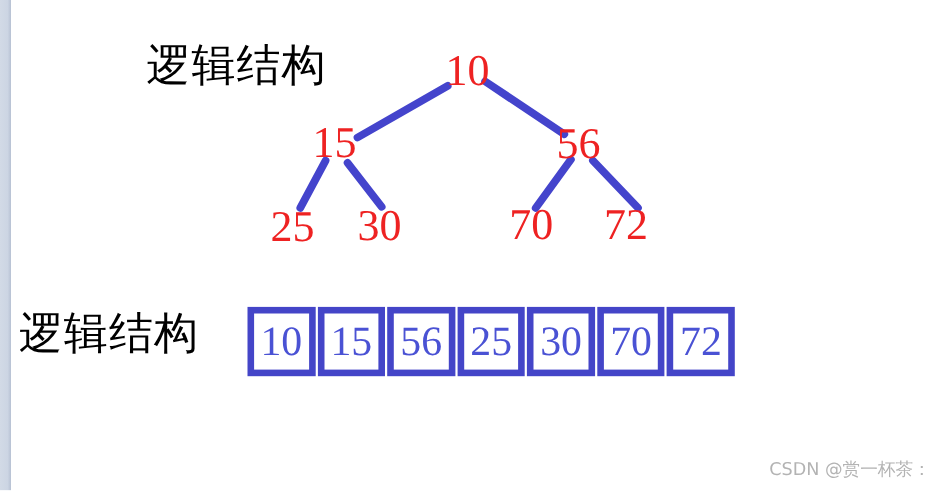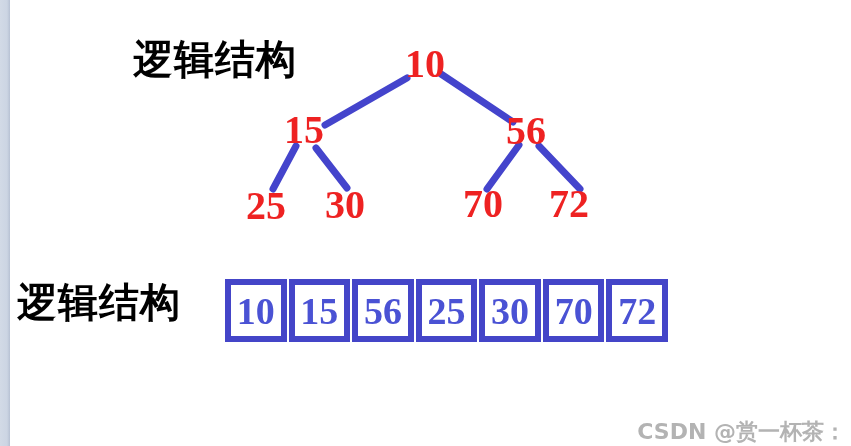--- a/index.html
+++ b/index.html
@@ -7,21 +7,20 @@
     padding: 0;
     background: #ffffff;
     font-family: "Liberation Serif", "DejaVu Serif", serif;
   }
   .canvas {
     position: relative;
     width: 851px;
     height: 446px;
     background: #ffffff;
     overflow: hidden;
-    font-weight: bold;
   }
   .left-band {
     position: absolute;
     left: 0; top: 0;
     width: 10px; height: 446px;
     background: linear-gradient(to right, #d2dae6 0%, #ccd5e3 70%, #b7c1d3 100%);
   }
   .title {
     position: absolute;
     color: #000000;
@@ -60,21 +59,21 @@
     display: flex;
     align-items: center;
     justify-content: center;
     font-size: 38px;
     line-height: 1;
   }
   .watermark {
     position: absolute;
     right: 5px; top: 417px;
     font-family: "DejaVu Sans", "Liberation Sans", sans-serif;
-    font-size: 22px;
+    font-size: 16px;
     color: #b3b3b3;
     white-space: nowrap;
   }
 </style>
 </head>
 <body>
 
 <div class="canvas">
   <div class="left-band"></div>
 

